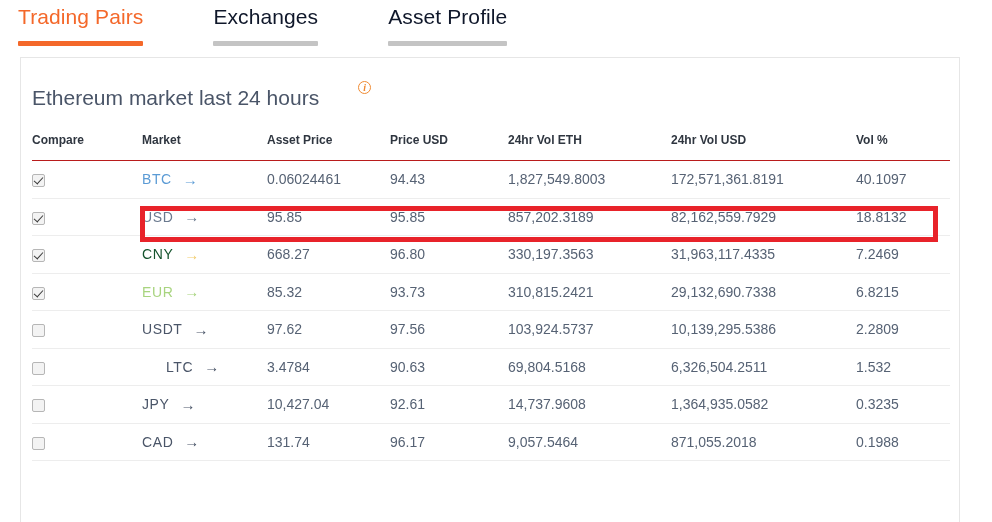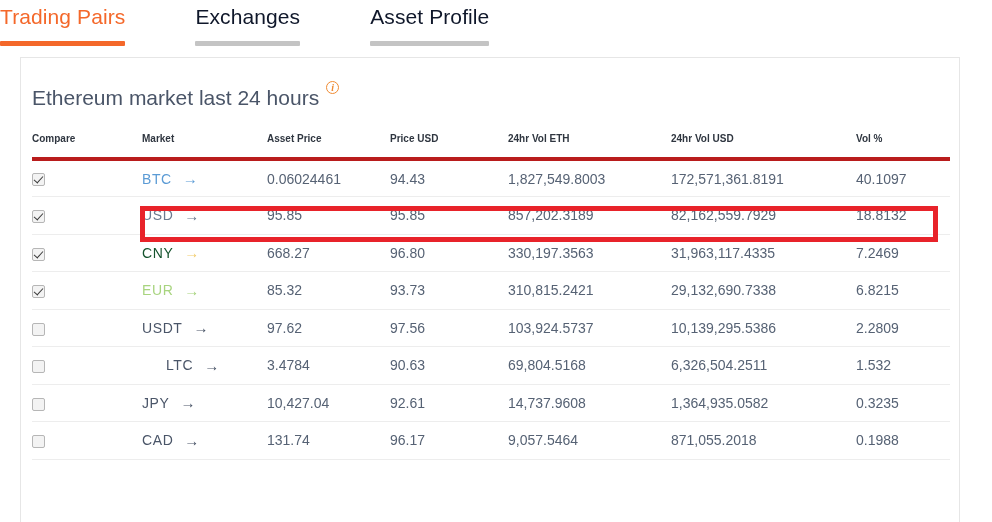--- a/index.html
+++ b/index.html
@@ -10,20 +10,21 @@
     overflow: hidden;
     background: #ffffff;
     font-family: "Liberation Sans", sans-serif;
     -webkit-font-smoothing: antialiased;
   }
 
   
   .tabbar {
     position: relative;
     height: 47px;
+    padding-left: 18px;
     display: flex;
     align-items: flex-start;
   }
   .tab {
     position: relative;
     padding: 4px 0 0 0;
     margin-right: 0;
     cursor: pointer;
     user-select: none;
   }
@@ -59,20 +60,21 @@
   }
 
   .card-title {
     margin: 27px 0 0 11px;
     font-size: 21px;
     line-height: 26px;
     color: #4a5568;
     font-weight: 400;
     display: flex;
     align-items: flex-start;
+    gap: 32px;
   }
   .info-icon {
     display: inline-block;
     margin-left: 7px;
     margin-top: -4px;
     width: 13px;
     height: 13px;
     border: 1.4px solid #f08b33;
     border-radius: 50%;
     color: #f08b33;
@@ -87,25 +89,25 @@
 
   
   table.market {
     width: 918px;
     margin: 22px 0 0 11px;
     border-collapse: collapse;
     table-layout: fixed;
   }
   table.market th {
     text-align: left;
-    font-size: 10px;
+    font-size: 12px;
     font-weight: 700;
     color: #2f3640;
     padding: 0 0 13px 0;
-    border-bottom: 4px solid #b91c1c;
+    border-bottom: 1px solid #b91c1c;
     white-space: nowrap;
   }
   table.market td {
     font-size: 14px;
     color: #566274;
     padding: 0;
     height: 37.5px;
     border-bottom: 1px solid #ededed;
     white-space: nowrap;
     vertical-align: middle;

